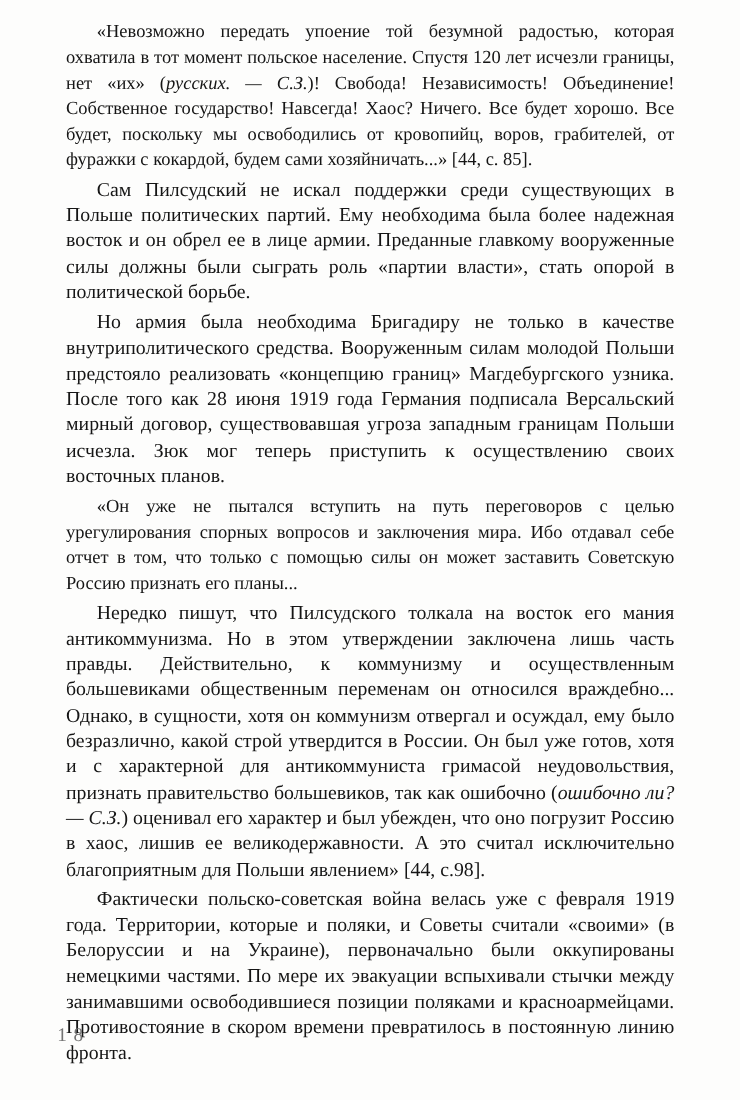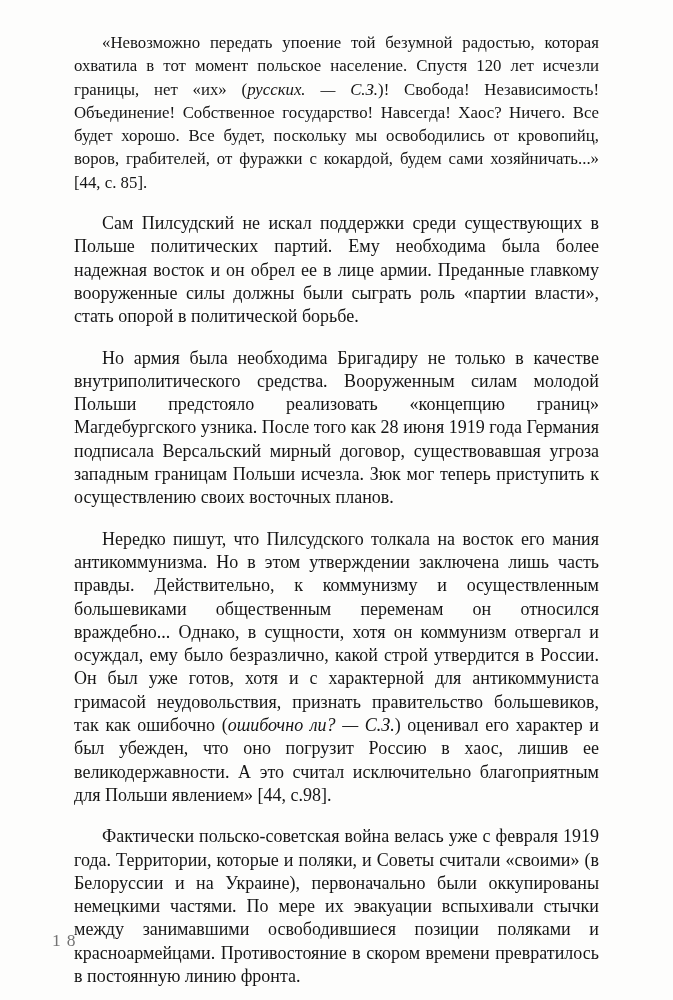--- a/index.html
+++ b/index.html
@@ -20,21 +20,21 @@
     color: #151515;
     font-family: "Liberation Serif", "DejaVu Serif", serif;
   }
   .text-block {
     position: absolute;
     left: 56px;
     top: 13px;
     width: 561px;
   }
   p.para {
-    margin: 18px;
+    margin: 4px;
     text-indent: 28px;
     text-align: justify;
     color: #151515;
   }
   p.para.normal {
     font-size: 18px;
     line-height: 23.3px;
   }
   p.para.quote {
     font-size: 16.8px;
@@ -54,17 +54,18 @@
   }
 </style>
 </head>
 <body>
 
 <div class="book-page">
   <div class="text-block" id="text-block">
       <p class="para quote"><span>«Невозможно передать упоение той безумной радостью, которая охватила в тот момент польское население. Спустя 120 лет исчезли границы, нет «их» (</span><span class="em">русских. — С.З.</span><span>)! Свобода! Независимость! Объединение! Собственное государство! Навсегда! Хаос? Ничего. Все будет хорошо. Все будет, поскольку мы освободились от кровопийц, воров, грабителей, от фуражки с кокардой, будем сами хозяйничать...» [44, с. 85].</span></p>
       <p class="para normal"><span>Сам Пилсудский не искал поддержки среди существующих в Польше политических партий. Ему необходима была более надежная восток и он обрел ее в лице армии. Преданные главкому вооруженные силы должны были сыграть роль «партии власти», стать опорой в политической борьбе.</span></p>
       <p class="para normal"><span>Но армия была необходима Бригадиру не только в качестве внутриполитического средства. Вооруженным силам молодой Польши предстояло реализовать «концепцию границ» Магдебургского узника. После того как 28 июня 1919 года Германия подписала Версальский мирный договор, существовавшая угроза западным границам Польши исчезла. Зюк мог теперь приступить к осуществлению своих восточных планов.</span></p>
+      <p class="para quote"><span>«Он уже не пытался вступить на путь переговоров с целью урегулирования спорных вопросов и заключения мира. Ибо отдавал себе отчет в том, что только с помощью силы он может заставить Советскую Россию признать его планы...</span></p>
       <p class="para normal"><span>Нередко пишут, что Пилсудского толкала на восток его мания антикоммунизма. Но в этом утверждении заключена лишь часть правды. Действительно, к коммунизму и осуществленным большевиками общественным переменам он относился враждебно... Однако, в сущности, хотя он коммунизм отвергал и осуждал, ему было безразлично, какой строй утвердится в России. Он был уже готов, хотя и с характерной для антикоммуниста гримасой неудовольствия, признать правительство большевиков, так как ошибочно (</span><span class="em">ошибочно ли? — С.З.</span><span>) оценивал его характер и был убежден, что оно погрузит Россию в хаос, лишив ее великодержавности. А это считал исключительно благоприятным для Польши явлением» [44, с.98].</span></p>
       <p class="para normal"><span>Фактически польско-советская война велась уже с февраля 1919 года. Территории, которые и поляки, и Советы считали «своими» (в Белоруссии и на Украине), первоначально были оккупированы немецкими частями. По мере их эвакуации вспыхивали стычки между занимавшими освободившиеся позиции поляками и красноармейцами. Противостояние в скором времени превратилось в постоянную линию фронта.</span></p>
     </div>
   <div class="page-number">18</div>
 </div>
 
 </body></html>

